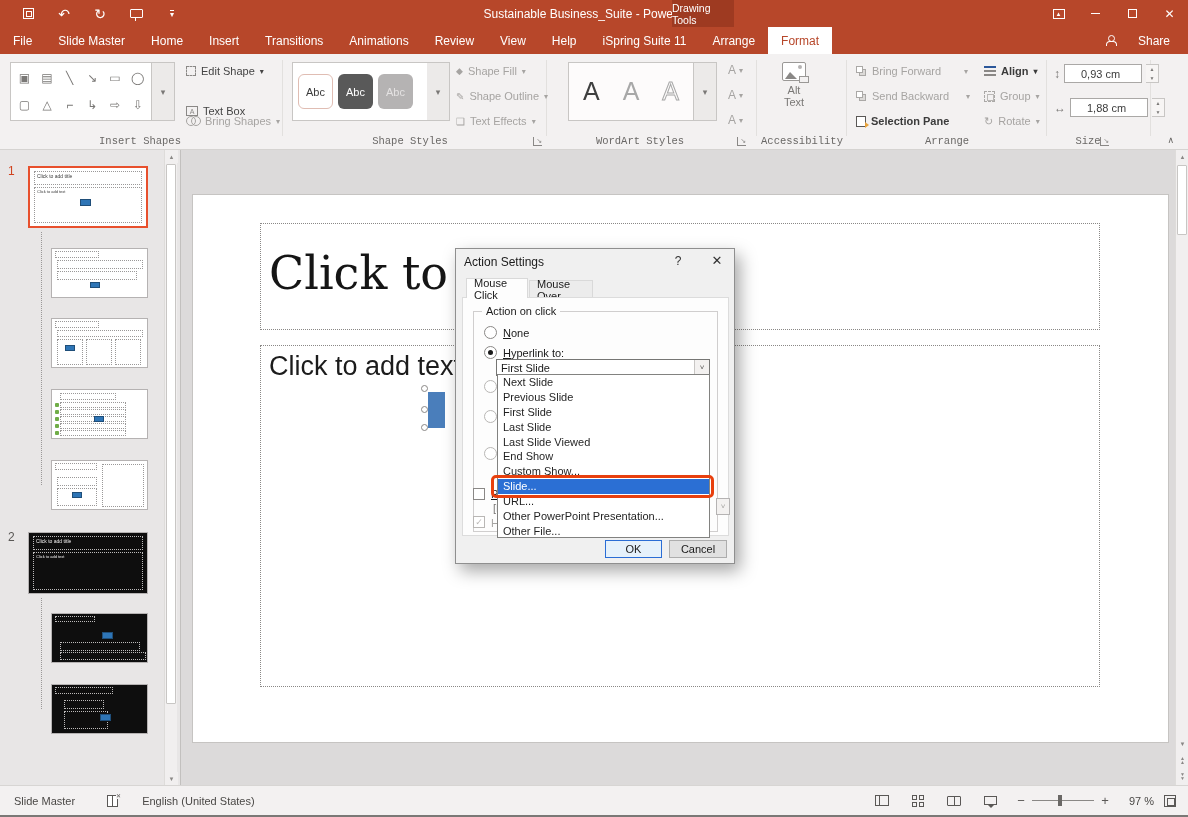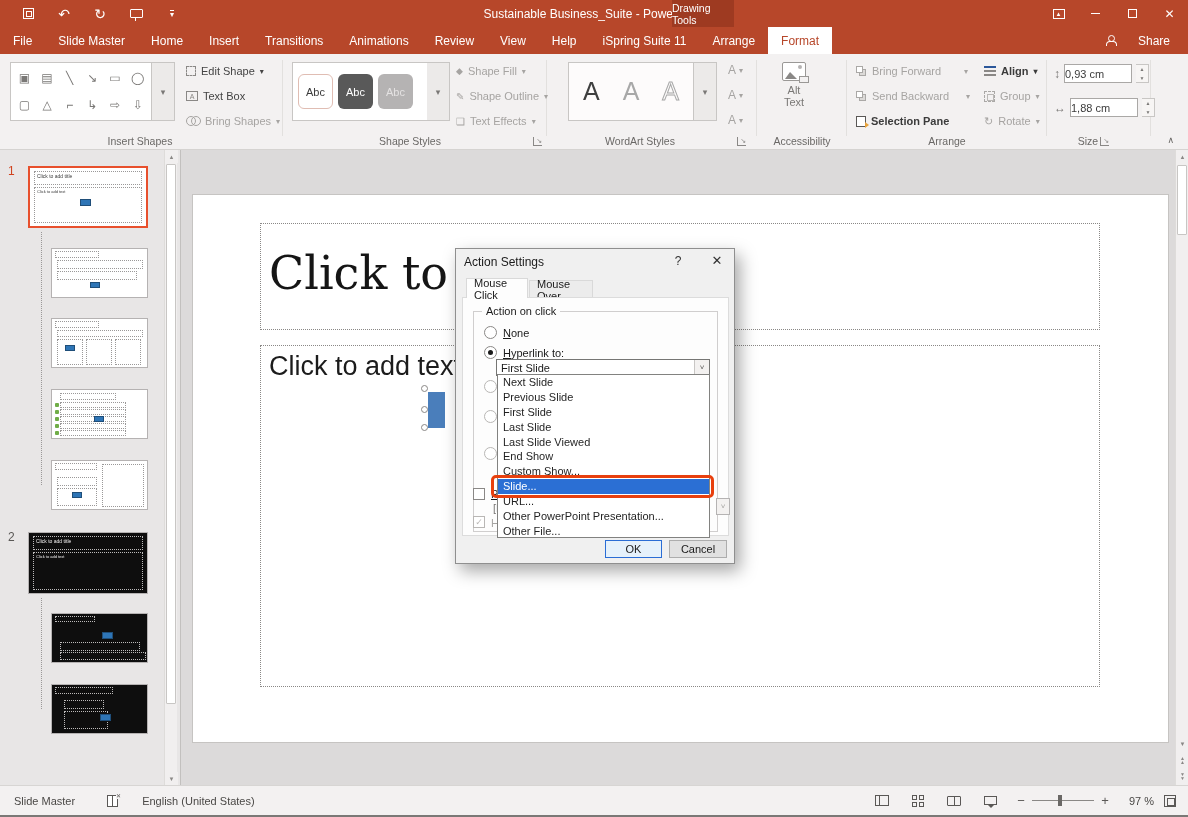--- a/index.html
+++ b/index.html
@@ -32,21 +32,21 @@
   .ic-bulb{width:9px;height:9px;border:1.3px solid #fff;border-radius:50%;position:relative;}
   .ic-bulb:after{content:"";position:absolute;left:2px;bottom:-4px;width:3px;height:2px;border-bottom:1.5px solid #fff;border-left:1px solid #fff;border-right:1px solid #fff;}
   .share{margin-left:auto;display:flex;align-items:center;gap:21px;padding:0 18px;}
   .ic-person{width:12px;height:11px;position:relative;}
   .ic-person:before{content:"";position:absolute;left:3px;top:0;width:5px;height:5px;border:1.2px solid #fff;border-radius:50%;}
   .ic-person:after{content:"";position:absolute;left:1px;bottom:0;width:9px;height:4px;border:1.2px solid #fff;border-bottom:none;border-radius:4px 4px 0 0;}
 
   
   .ribbon{position:absolute;left:0;top:54px;width:1188px;height:96px;background:#f3f1f1;border-bottom:1px solid #d5d3d1;font-size:11px;color:#444;z-index:8;}
   .rsep{position:absolute;top:6px;height:76px;width:1px;background:#e2e0de;}
-  .glabel{position:absolute;bottom:2px;font-size:10.5px;color:#6a6866;text-align:center;}
+  .glabel{position:absolute;bottom:2px;font-size:10.5px;color:#6a6866;text-align:center;font-family:Liberation Mono, monospace;}
   .launch{position:absolute;bottom:3px;width:9px;height:9px;border-left:1px solid #8a8886;border-bottom:1px solid #8a8886;font-size:7px;color:#8a8886;line-height:8px;text-align:right;}
   .gallery{position:absolute;left:10px;top:8px;width:142px;height:59px;background:#fff;border:1px solid #c8c6c4;display:grid;grid-template-columns:repeat(6,1fr);align-items:center;justify-items:center;padding:2px;color:#7a7876;font-size:12px;}
   .gallery span{line-height:12px;}
   .gmore{position:absolute;top:8px;width:23px;height:59px;background:#eceae9;border:1px solid #c8c6c4;border-left:none;display:flex;align-items:center;justify-content:center;color:#7a7876;font-size:9px;}
   .sbtn{position:absolute;height:22px;display:flex;align-items:center;gap:5px;font-size:11px;color:#444;white-space:nowrap;}
   .sbtn.dis{color:#a6a4a2;}
   .caret{font-size:8px;color:inherit;}
   .ic-editshape{width:10px;height:10px;border:1px dashed #8a8886;}
   .ic-textbox{width:12px;height:10px;border:1px solid #8a8886;font-size:7px;line-height:9px;text-align:center;color:#8a8886;}
   .ic-merge{width:14px;height:10px;position:relative;}
@@ -69,21 +69,21 @@
   .ic-card{position:absolute;right:-4px;bottom:-3px;width:10px;height:7px;border:1px solid #9a9896;background:#f3f1f1;}
   .ic-layers{width:11px;height:11px;position:relative;flex:none;}
   .ic-layers i{position:absolute;width:7px;height:7px;border:1px solid #aaa8a6;background:#dcdad8;left:3px;top:3px;}
   .ic-layers i+i{left:0;top:0;background:#fff;}
   .ic-selpane{width:10px;height:11px;border:1px solid #5a5856;position:relative;flex:none;background:#fff;}
   .ic-selpane:after{content:"";position:absolute;right:-4px;bottom:-2px;width:0;height:0;border-left:4px solid #e8a33d;border-top:3px solid transparent;border-bottom:3px solid transparent;}
   .ic-align{width:12px;height:2px;background:#2b579a;box-shadow:0 4px 0 #8a8886,0 8px 0 #8a8886;margin-bottom:8px;flex:none;}
   .ic-group{width:11px;height:11px;border:1px dashed #aaa8a6;position:relative;flex:none;}
   .ic-group:after{content:"";position:absolute;left:2px;top:2px;width:5px;height:5px;border:1px solid #bab8b6;}
   .spinbox{position:absolute;display:flex;align-items:center;gap:4px;}
-  .spininput{width:68px;height:19px;background:#fff;border:1px solid #aaa8a6;font-size:11px;color:#3b3b3b;display:flex;align-items:center;padding-left:0;}
+  .spininput{width:78px;height:19px;background:#fff;border:1px solid #aaa8a6;font-size:11px;color:#3b3b3b;display:flex;align-items:center;padding-left:16px;}
   .spinctl{display:flex;flex-direction:column;width:13px;height:19px;border:1px solid #c8c6c4;border-left:none;}
   .spinctl span{flex:1;font-size:5px;color:#7a7876;display:flex;align-items:center;justify-content:center;background:#f7f5f4;}
   .sizeicon{font-size:12px;color:#7a7876;}
   .collapse{position:absolute;right:14px;bottom:4px;color:#6a6866;font-size:9px;}
 
   
   .panel{position:absolute;left:0;top:150px;width:181px;height:635px;background:#e8e6e6;border-right:1px solid #c2c0be;z-index:5;}
   .tnum{position:absolute;font-size:12px;color:#5a5856;}
   .tnum.sel{color:#d0431f;}
   .thumb{position:absolute;background:#fff;border:1px solid #b5b2b2;}
@@ -243,21 +243,21 @@
     <span>↳</span>
     <span>⇨</span>
     <span>⇩</span>
   </div>
   <div class="gmore" style="left:152px">▾</div>
   <div class="sbtn" style="left:186px;top:6px">
     <span class="ic-editshape"></span>
     <span>Edit Shape</span>
     <span class="caret">▾</span>
   </div>
-  <div class="sbtn" style="left:186px;top:31px">
+  <div class="sbtn" style="left:186px;top:46px">
     <span class="ic-textbox">A</span>
     <span>Text Box</span>
   </div>
   <div class="sbtn dis" style="left:186px;top:56px">
     <span class="ic-merge"></span>
     <span>Bring Shapes</span>
     <span class="caret">▾</span>
   </div>
   <div class="glabel" style="left:40px;width:200px">Insert Shapes</div>
 

